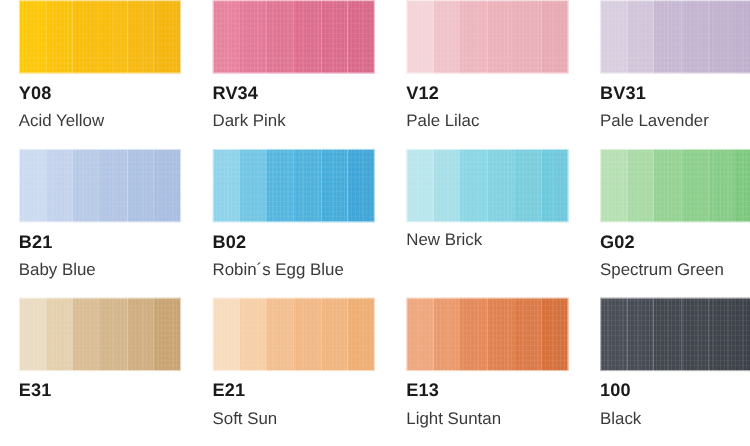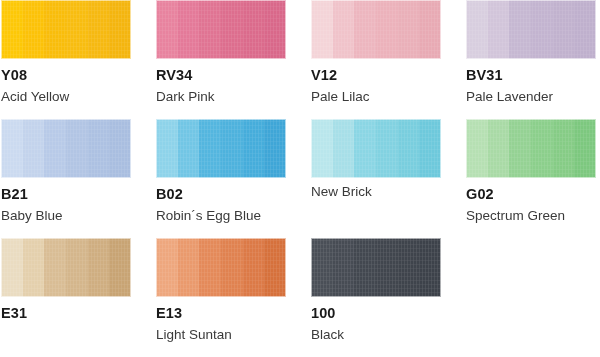--- a/index.html
+++ b/index.html
@@ -21,21 +21,21 @@
     box-sizing: border-box;
   }
   .swatch-row {
     display: flex;
     height: 119px;
     box-sizing: border-box;
   }
   .swatch-cell {
     width: 155px;
     box-sizing: border-box;
-    padding-left: 1px;
+    padding-left: 15px;
     position: relative;
   }
   .swatch-cell.last {
     width: 135px;
   }
   .swatch-block {
     width: 130px;
     height: 59px;
     position: relative;
     box-sizing: border-box;
@@ -233,20 +233,36 @@
             <i style="background: rgb(200, 164, 116);"></i>
           </div>
         <div class="grain"></div>
         <div class="edge"></div>
       </div>
       <div class="swatch-code">E31</div>
     </div>
     <div class="swatch-cell">
       <div class="swatch-block">
         <div class="bands">
+            <i style="background: rgb(248, 220, 190);"></i>
+            <i style="background: rgb(246, 207, 166);"></i>
+            <i style="background: rgb(243, 191, 144);"></i>
+            <i style="background: rgb(242, 185, 134);"></i>
+            <i style="background: rgb(241, 181, 127);"></i>
+            <i style="background: rgb(239, 174, 116);"></i>
+          </div>
+        <div class="grain"></div>
+        <div class="edge"></div>
+      </div>
+      <div class="swatch-code">E21</div>
+      <div class="swatch-name">Soft Sun</div>
+    </div>
+    <div class="swatch-cell">
+      <div class="swatch-block">
+        <div class="bands">
             <i style="background: rgb(238, 167, 126);"></i>
             <i style="background: rgb(234, 154, 109);"></i>
             <i style="background: rgb(228, 138, 90);"></i>
             <i style="background: rgb(224, 130, 80);"></i>
             <i style="background: rgb(220, 122, 71);"></i>
             <i style="background: rgb(214, 113, 60);"></i>
           </div>
         <div class="grain"></div>
         <div class="edge"></div>
       </div>

